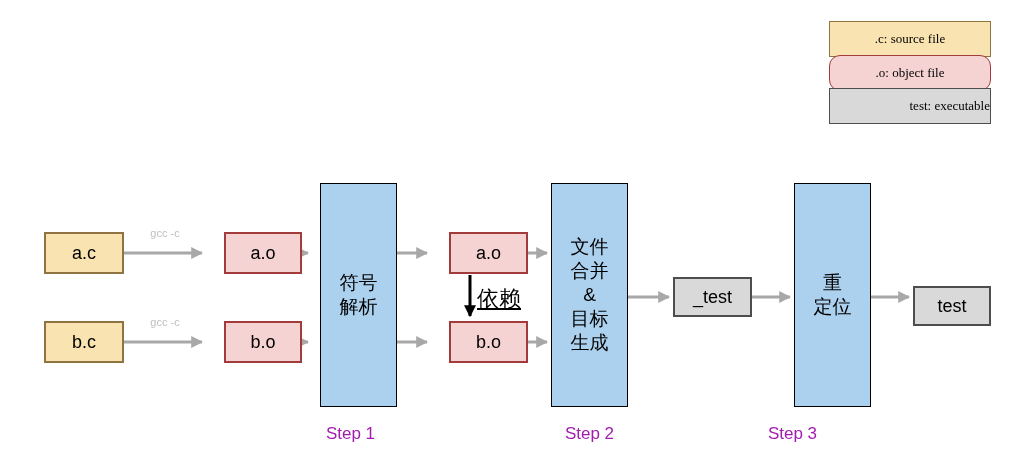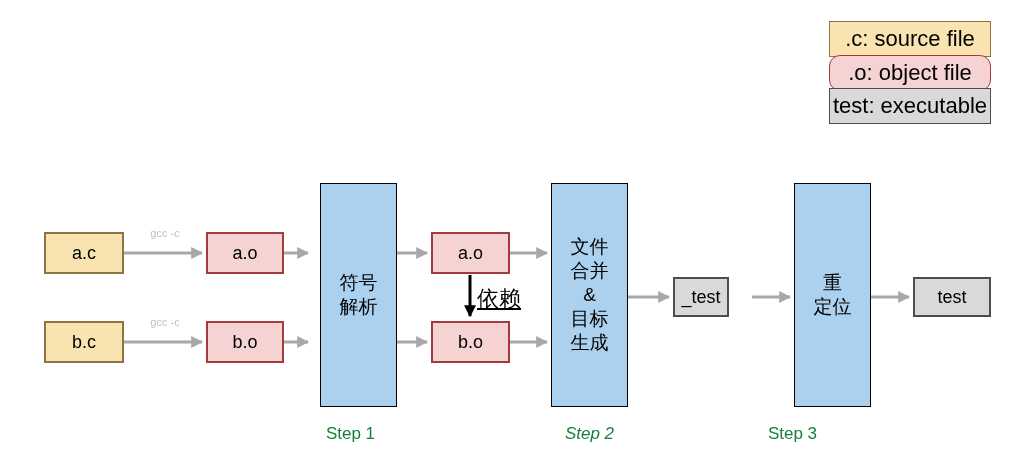--- a/index.html
+++ b/index.html
@@ -22,57 +22,58 @@
     position: absolute;
     box-sizing: border-box;
     display: flex;
     align-items: center;
     justify-content: center;
     text-align: center;
     font-size: 18px;
     white-space: pre-line;
   }
   .source  { background: var(--source-fill, #F9E4B1);  border: 2px solid var(--source-border, #8F7340); }
-  .object  { background: var(--object-fill, #F6D3D3);  border: 2px solid var(--object-border, #A23B3B); }
+  .object  { background: var(--object-fill, #F6D3D3);  border: 2px solid var(--object-border, #A23B3B); margin-left: 18px; }
   .process { background: var(--process-fill, #ACD1EE); border: 1.5px solid var(--process-border, #000000); font-size: 19px; line-height: 1.26; }
   .exec    { background: var(--exec-fill, #D9D9D9);    border: 2px solid var(--exec-border, #4D4D4D); }
 
   .legend-item {
     position: absolute;
     left: 829px;
     width: 162px;
     height: 36px;
     box-sizing: border-box;
     display: flex;
     align-items: center;
     justify-content: center;
-    font-size: 22px;
+    font-size: 13px;
+    font-family: Liberation Serif, serif;
   }
   .legend-source { background: var(--source-fill, #F9E4B1); border: 1.5px solid var(--source-border, #8F7340); }
   .legend-object { background: var(--object-fill, #F6D3D3); border: 1.5px solid var(--object-border, #A23B3B); }
-  .legend-exec   { background: var(--exec-fill, #D9D9D9);   border: 1.5px solid var(--exec-border, #4D4D4D); }
+  .legend-exec   { background: var(--exec-fill, #D9D9D9);   border: 1.5px solid var(--exec-border, #4D4D4D); justify-content: flex-end; }
 
   .compile-label {
     position: absolute;
     width: 82px;
     text-align: center;
     font-size: 11px;
     color: var(--compile-label, #BFBFBF);
   }
   .dep-label {
     position: absolute;
     font-size: 22px;
     color: #000;
   }
   .step-label {
     position: absolute;
     width: 77px;
     text-align: center;
     font-size: 17px;
-    color: #15803d;
+    color: #a21caf;
   }
 </style>
 </head>
 <body>
 
 <div class="canvas">
 
   <svg class="arrows-layer" width="1024" height="467">
     <defs>
       <marker id="ah-gray" viewBox="0 0 10 10" refX="9" refY="5" markerWidth="4" markerHeight="4" orient="auto">
@@ -117,28 +118,28 @@
 
   <div class="node object" style="left:431px; top:232px; width:79px; height:42px;">a.o</div>
   <div class="node object" style="left:431px; top:321px; width:79px; height:42px;">b.o</div>
 
   <div class="node process" style="left:551px; top:183px; width:77px; height:224px;">文件
 合并
 &amp;
 目标
 生成</div>
 
-  <div class="node exec" style="left:673px; top:277px; width:56px; height:40px;">_test</div>
+  <div class="node exec" style="left:673px; top:277px; width:79px; height:40px;">_test</div>
 
   <div class="node process" style="left:794px; top:183px; width:77px; height:224px;">重
 定位</div>
 
-  <div class="node exec" style="left:913px; top:277px; width:78px; height:40px;">test</div>
+  <div class="node exec" style="left:913px; top:286px; width:78px; height:40px;">test</div>
 
   <div class="compile-label" style="left:124px; top:227px;">gcc -c</div>
   <div class="compile-label" style="left:124px; top:316px;">gcc -c</div>
   <div class="dep-label" style="left:477px; top:284px;text-decoration:underline;">依赖</div>
 
   <div class="step-label" style="left:312px; top:424px;">Step 1</div>
-  <div class="step-label" style="left:551px; top:424px;font-style:italic;">Step 2</div>
+  <div class="step-label" style="left:551px; top:424px;">Step 2</div>
   <div class="step-label" style="left:754px; top:424px;">Step 3</div>
 
 </div>
 
 </body></html>

